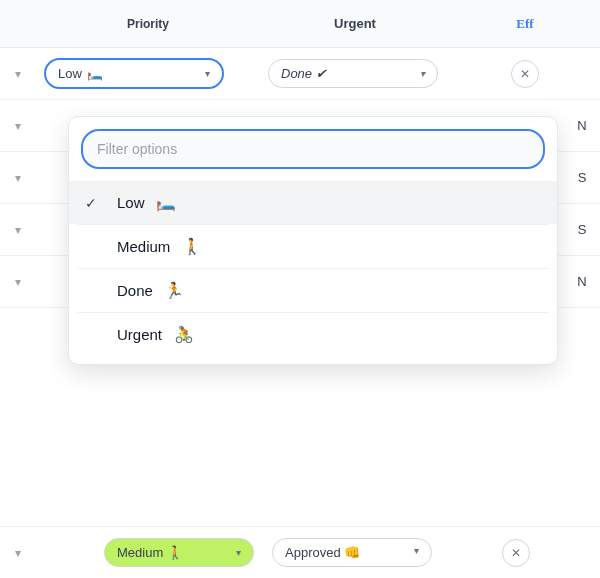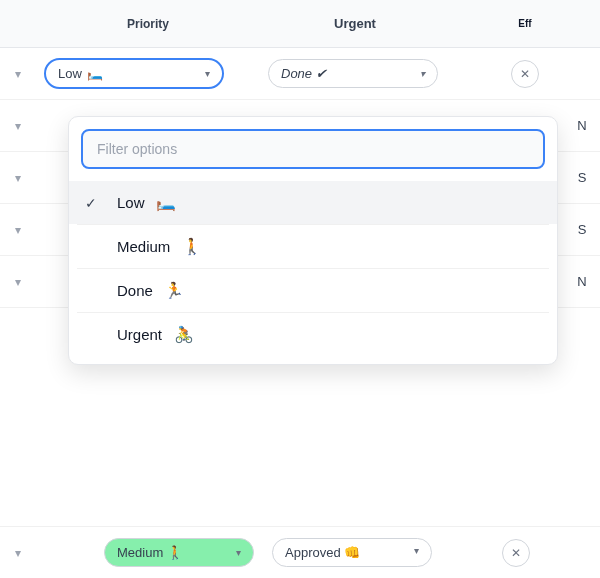--- a/index.html
+++ b/index.html
@@ -44,24 +44,25 @@
       width: 190px;
       font-size: 13px;
       font-weight: 600;
       color: #374151;
       text-align: center;
       flex-shrink: 0;
     }
 
     .col-eff {
       flex: 1;
-      font-size: 10px;
+      font-size: 13px;
       font-weight: 600;
-      color: #0f172a;
+      color: #3b82f6;
       text-align: center;
+      font-family: Liberation Serif, serif;
     }
 
     
     .table-row {
       display: flex;
       align-items: center;
       height: 52px;
       border-bottom: 1px solid #f0f0f0;
       background: #fff;
     }
@@ -151,21 +152,21 @@
     }
 
     .filter-input-wrapper {
       padding: 12px 12px 8px 12px;
     }
 
     .filter-input {
       width: 100%;
       padding: 10px 14px;
       border: 2px solid #3b82f6;
-      border-radius: 8px;
+      border-radius: 18px;
       font-size: 14px;
       color: #374151;
       outline: none;
       background: #f9fafb;
     }
 
     .filter-input::placeholder {
       color: #9ca3af;
     }
 
@@ -223,21 +224,21 @@
     }
 
     .bottom-medium-btn {
       display: flex;
       align-items: center;
       justify-content: space-between;
       width: 150px;
       padding: 6px 12px;
       border: 1.5px solid #d1d5db;
       border-radius: 20px;
-      background: #86efac;
+      background: #bef264;
       cursor: pointer;
       font-size: 13px;
       color: #374151;
       margin-left: 68px;
     }
 
     .bottom-approved-btn {
       display: flex;
       align-items: flex-start;
       justify-content: space-between;

